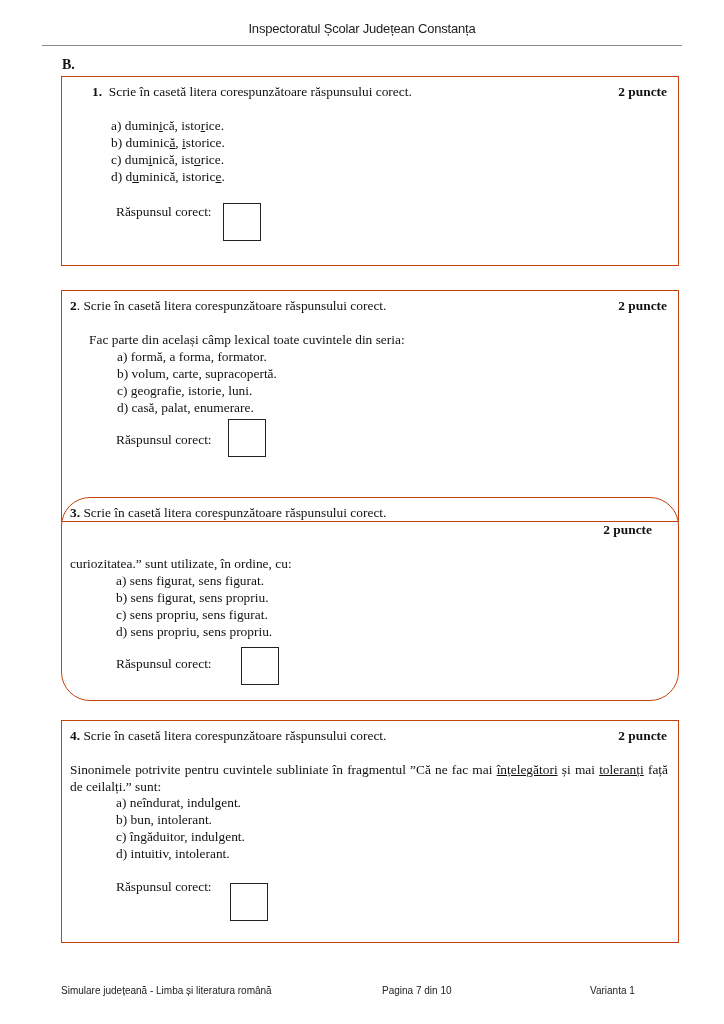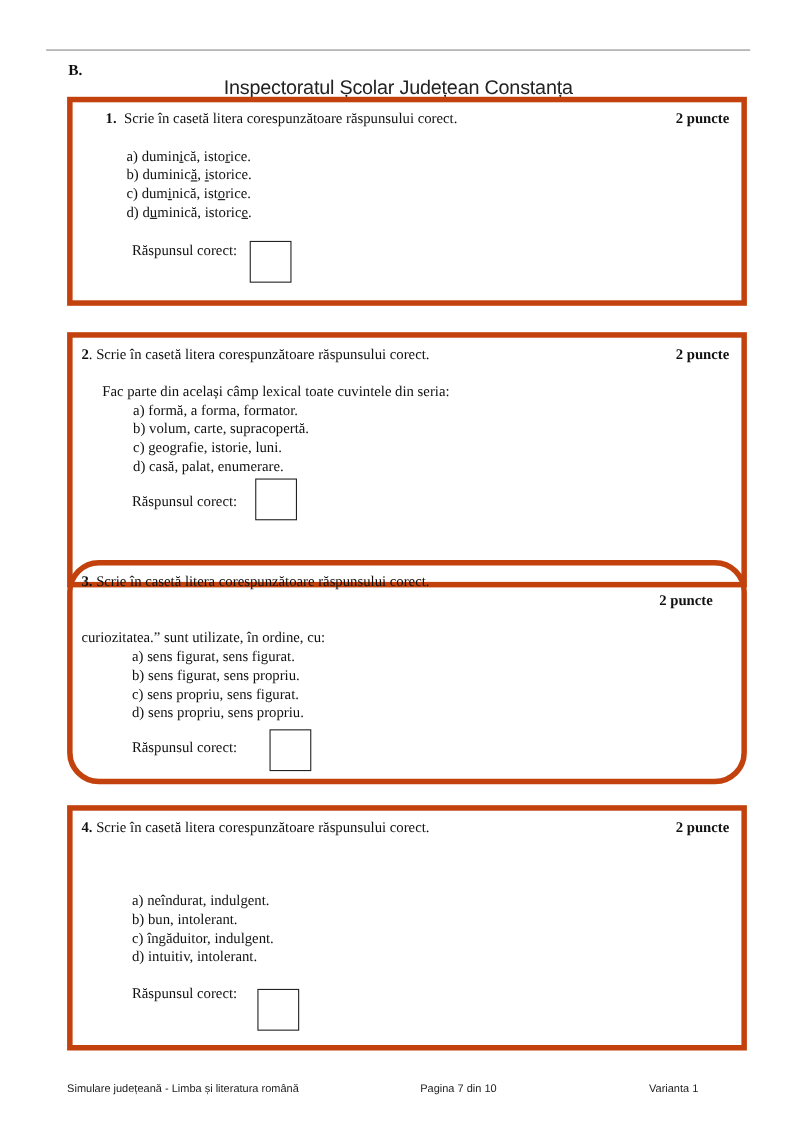--- a/index.html
+++ b/index.html
@@ -1,22 +1,22 @@
 <!DOCTYPE html>
 <html><head>
 <meta charset="utf-8">
 <style>
   html, body { margin: 0; padding: 0; background: #ffffff; }
   body { width: 724px; height: 1024px; position: relative; overflow: hidden;
          font-family: "Liberation Serif", serif; color: #111; font-size: 13.4px; }
   .header-title { position: absolute; top: 21px; left: 0; width: 724px; text-align: center;
-                  font-family: "Liberation Sans", sans-serif; font-size: 18px; color: #222; letter-spacing: -0.2px; margin-top: 48px; }
+                  font-family: "Liberation Sans", sans-serif; font-size: 13px; color: #222; letter-spacing: -0.2px; }
   .header-line { position: absolute; top: 45px; left: 42px; width: 640px; height: 1px; background: #888; }
   .section-label { position: absolute; top: 57px; left: 62px; font-weight: bold; font-size: 14px; }
-  .qbox { position: absolute; left: 61px; width: 618px; border: 5px solid #c2410c; box-sizing: border-box; margin-top: 12px; }
+  .qbox { position: absolute; left: 61px; width: 618px; border: 1px solid #c2410c; box-sizing: border-box; }
   .abs { position: absolute; white-space: nowrap; line-height: 16px; }
   .bold { font-weight: bold; }
   .pts { font-weight: bold; }
   .u { text-decoration: underline; }
   .ansbox { position: absolute; width: 38px; height: 38px; border: 1.5px solid #222; box-sizing: border-box; }
   .justify { position: absolute; white-space: normal; line-height: 17px; text-align: justify; }
   .footer { position: absolute; top: 985px; font-family: Liberation Sans, sans-serif; font-size: 10px; color: #222; white-space: nowrap; }
 </style>
 </head>
 <body>
@@ -72,20 +72,23 @@
   <div class="abs" style="left:54px; top:126px;"><span>d)</span> <span>sens propriu, sens propriu.</span></div>
   <div class="abs" style="left:54px; top:158px;">Răspunsul corect:</div>
   <div class="ansbox" style="left:179px; top:149px;"></div>
 </div>
 
 <div class="qbox" style="top:720px; height:223px;">
   <div class="abs" style="left:8px; top:7px;">
     <span class="bold">4.</span><span> Scrie în casetă litera corespunzătoare răspunsului corect.</span>
   </div>
   <div class="abs pts" style="right:11px; top:7px;">2 puncte</div>
+  <div class="justify" style="left:8px; top:40px; width:598px; text-align-last:left;">
+    <span>Sinonimele potrivite pentru cuvintele subliniate în fragmentul ”Că ne fac mai </span><span class="u">înțelegători</span><span> și mai </span><span class="u">toleranți</span><span> față de ceilalți.” sunt:</span>
+  </div>
   <div class="abs" style="left:54px; top:74px;"><span>a)</span> <span>neîndurat, indulgent.</span></div>
   <div class="abs" style="left:54px; top:91px;"><span>b)</span> <span>bun, intolerant.</span></div>
   <div class="abs" style="left:54px; top:108px;"><span>c)</span> <span>îngăduitor, indulgent.</span></div>
   <div class="abs" style="left:54px; top:125px;"><span>d)</span> <span>intuitiv, intolerant.</span></div>
   <div class="abs" style="left:54px; top:158px;">Răspunsul corect:</div>
   <div class="ansbox" style="left:168px; top:162px;"></div>
 </div>
 
 <div class="footer" style="left:61px;">Simulare județeană - Limba și literatura română</div>
 <div class="footer" style="left:382px;">Pagina 7 din 10</div>

